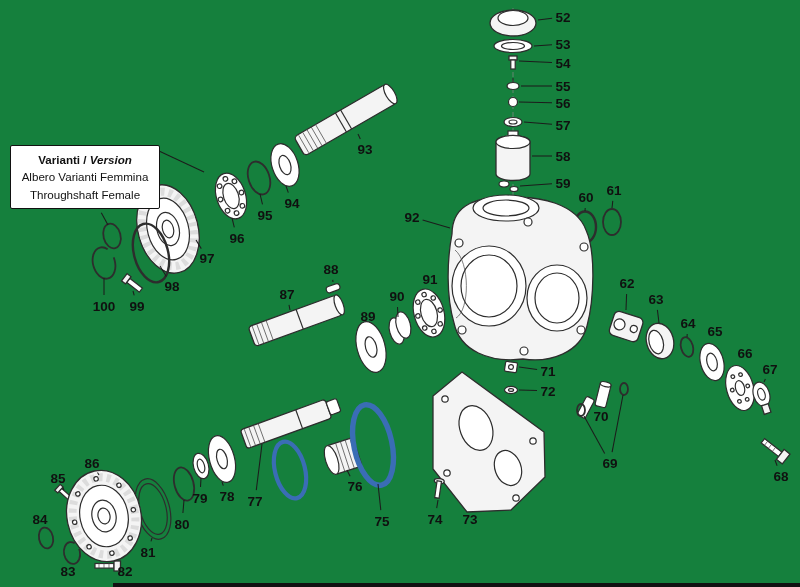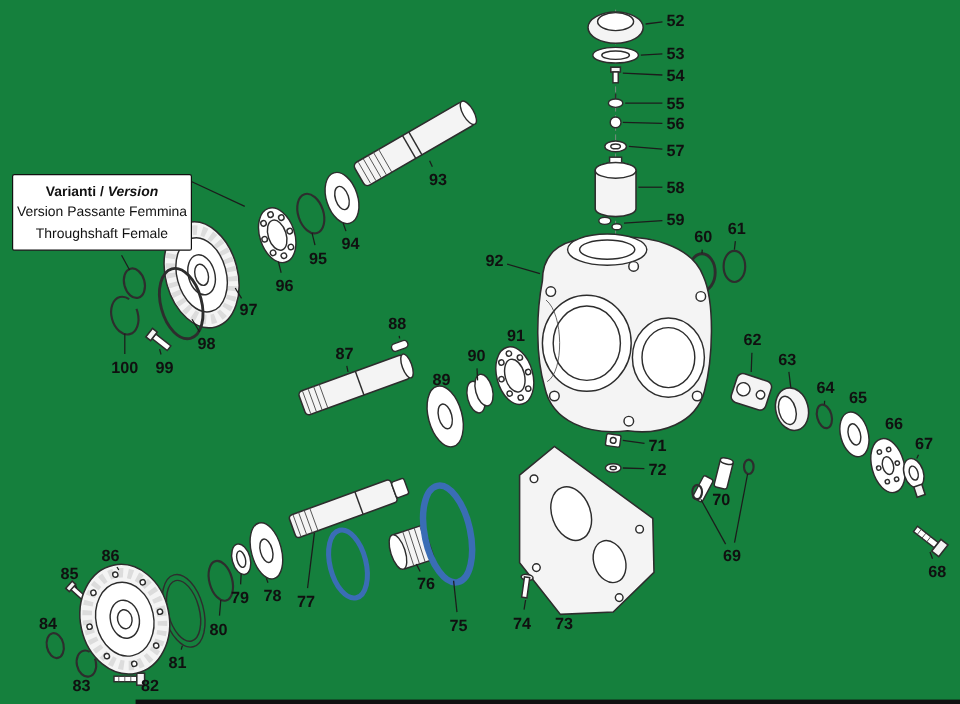--- a/index.html
+++ b/index.html
@@ -428,18 +428,18 @@
         <text x="207" y="262.8" class="pnum">97</text>
         <text x="172" y="290.8" class="pnum">98</text>
         <text x="137" y="310.8" class="pnum">99</text>
         <text x="104" y="310.8" class="pnum">100</text>
         <text x="96" y="207.8" class="pnum">101</text>
       </g>
   </svg>
 
   <div class="variant-box">
     <div class="vb-line1"><span>Varianti / </span><span class="it">Version</span></div>
-    <div class="vb-line2">Version Passante Femmina</div>
+    <div class="vb-line2">Albero Varianti Femmina</div>
     <div class="vb-line3">Throughshaft Female</div>
   </div>
 
   <div class="bottom-border"></div>
 </div>
 
 </body></html>

